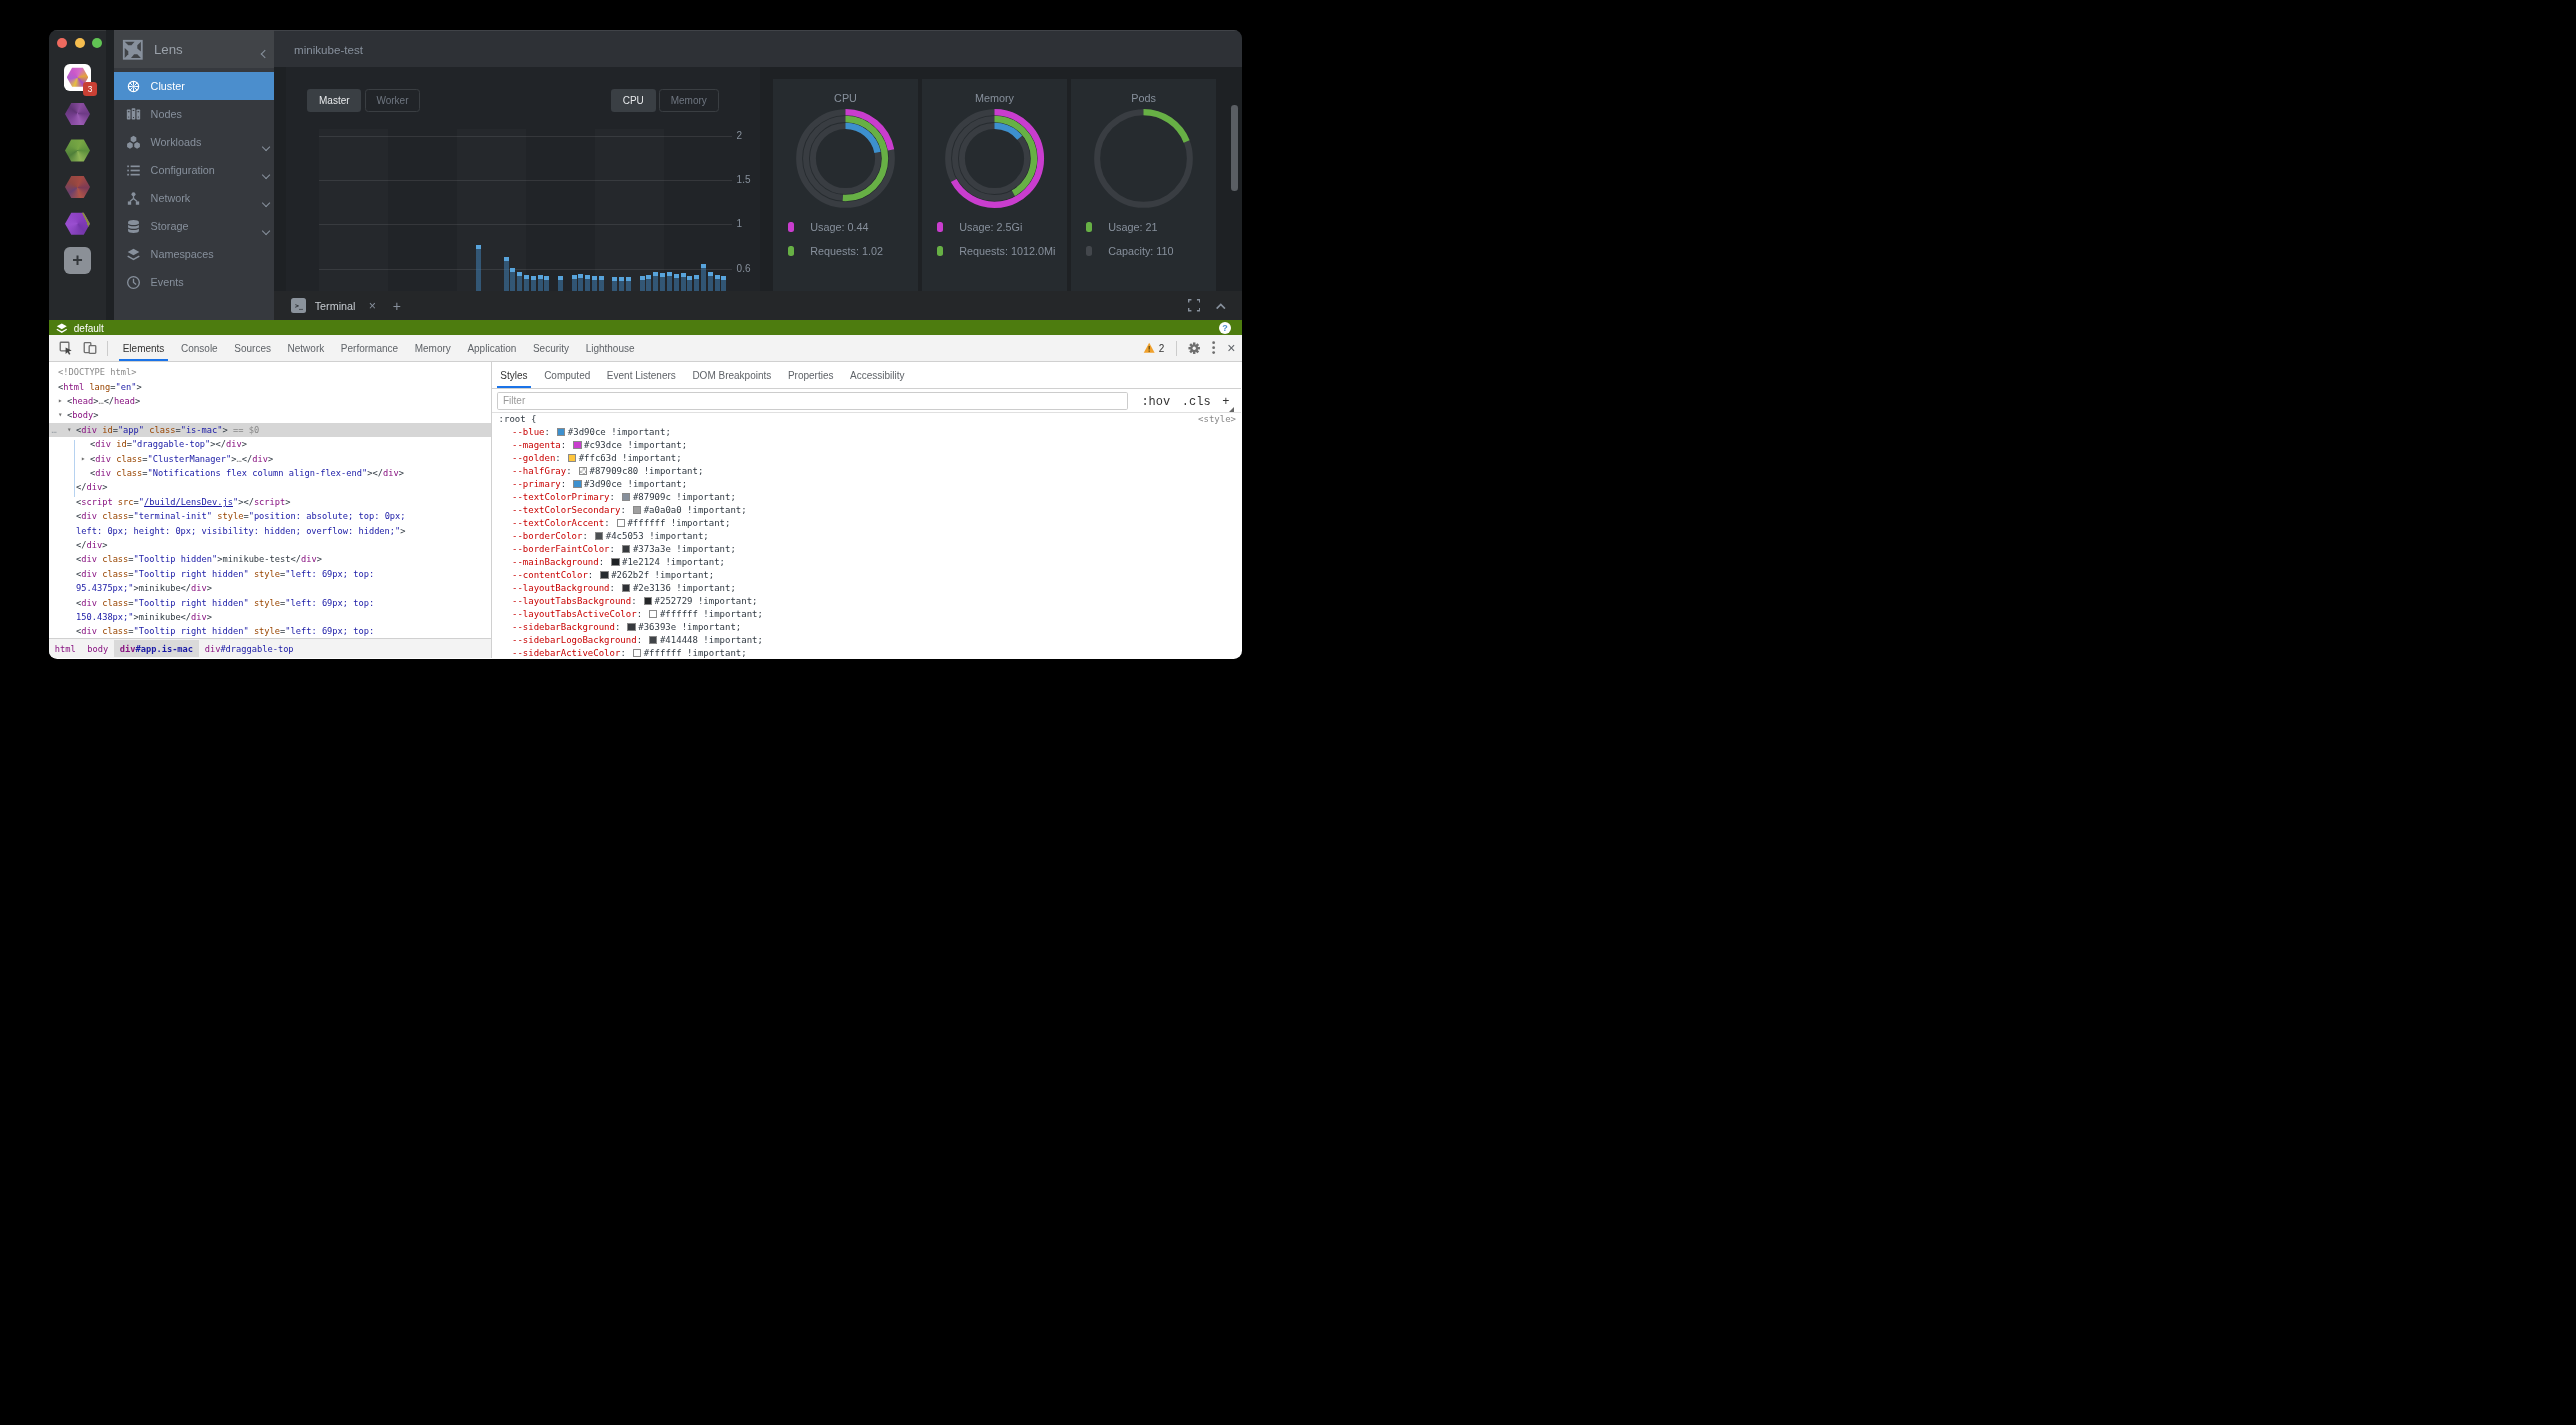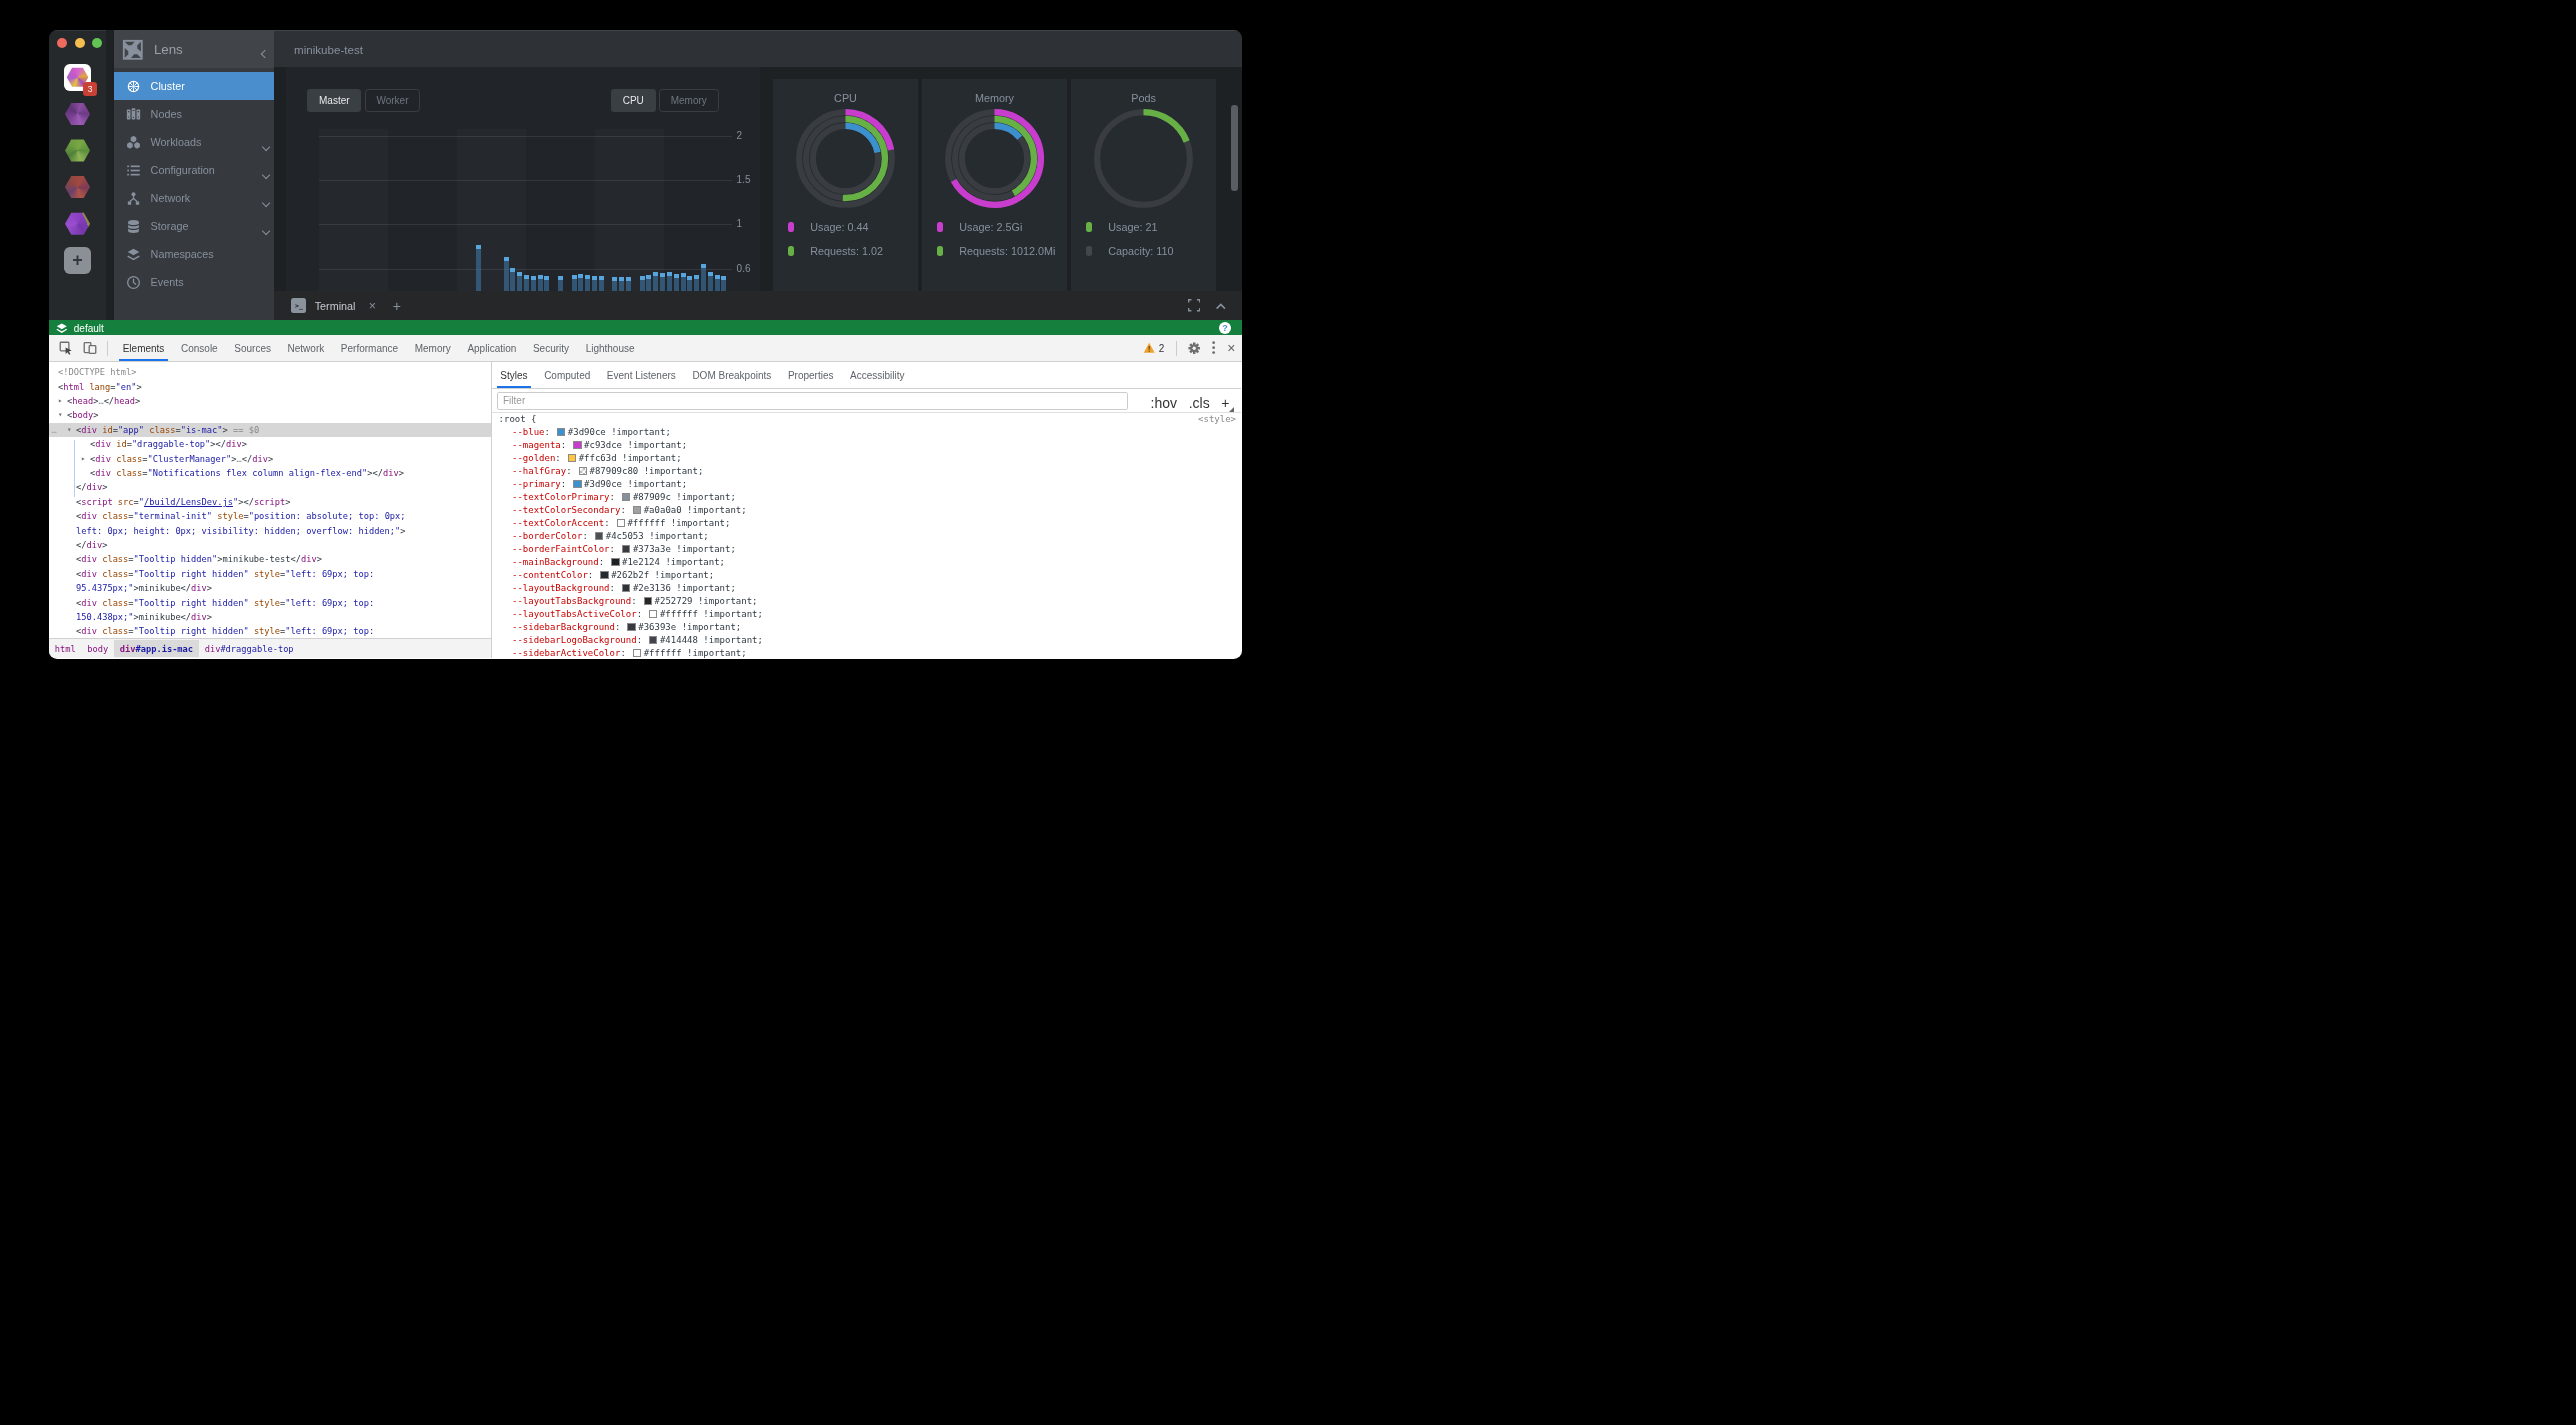--- a/index.html
+++ b/index.html
@@ -66,21 +66,21 @@
 
   
   .termbar { position:absolute; left:225px; top:261px; width:968px; height:29px; background:#252729; display:flex; align-items:center; }
   .term-icon { margin-left:17.4px; width:15px; height:15px; background:#8b939c; border-radius:2.5px; color:#23262a; font-family:"DejaVu Sans Mono",monospace; font-size:6.6px; font-weight:bold; display:flex; align-items:center; justify-content:center; }
   .term-label { margin-left:8.3px; color:#c6cbd0; font-size:10.8px; }
   .term-x { margin-left:13.3px; color:#87909c; font-size:12.4px; cursor:pointer; }
   .term-plus { margin-left:16.6px; color:#87909c; font-size:14px; cursor:pointer; }
   .term-right { position:absolute; right:15px; display:flex; gap:15px; align-items:center; }
 
   
-  .nsbar { position:absolute; left:0; top:290px; width:1193px; height:16px; background:#15803d; display:flex; align-items:center; }
+  .nsbar { position:absolute; left:0; top:290px; width:1193px; height:16px; background:#4d7c0f; display:flex; align-items:center; }
   .ns-label { margin-left:6.6px; color:#fff; font-size:10px; }
   .ns-help { position:absolute; right:10.8px; width:12.4px; height:12.4px; background:#fff; border-radius:50%; color:#4d8fcc; font-size:9px; font-weight:bold; display:flex; align-items:center; justify-content:center; cursor:pointer; }
 
   
   .devtools { position:absolute; left:0; top:305px; width:1193px; height:324px; background:#fff; }
   .dt-toolbar { position:absolute; left:0; top:0; width:100%; height:27px; background:#f3f3f3; border-bottom:0.8px solid #d0d0d0; display:flex; align-items:center; }
   .dt-icon { margin-left:10px; cursor:pointer; display:flex; }
   .dt-divider { width:0.8px; height:15px; background:#ccc; margin:0 6.6px 0 10px; }
   .dt-tabs { display:flex; height:100%; }
   .dt-tab { padding:0 8.3px; font-size:10px; color:#5f6368; display:flex; align-items:center; position:relative; cursor:pointer; }
@@ -105,21 +105,21 @@
   .crumb.sel { background:#dadada;font-weight:bold; }
 
   .styles-pane { position:absolute; left:442px; top:0; width:750px; height:100%; border-left:0.8px solid #d0d0d0; }
   .sp-tabs { position:absolute; left:0; top:0; width:100%; height:27px; border-bottom:0.8px solid #d0d0d0; display:flex; align-items:center; }
   .sp-tab { padding:0 8.3px; font-size:10px; color:#5f6368; height:100%; display:flex; align-items:center; position:relative; cursor:pointer; }
   .sp-tab.active { color:#333; }
   .sp-tab.active::after { content:""; position:absolute; left:5px; right:5px; bottom:0; height:2.5px; background:#1a73e8; }
   .filter-row { position:absolute; left:0; top:27px; width:100%; height:24px; border-bottom:0.8px solid #e0e0e0; }
   .filter-input { position:absolute; left:5px; top:3.3px; width:631px; height:17.4px; border:0.8px solid #ccc; border-radius:1.7px; font-size:10px; padding:0 5px; color:#333; background:#fff; }
   .filter-input::placeholder { color:#999; }
-  .pseudo { position:absolute; right:11.6px; top:5.8px; display:flex; gap:11.6px; font-family:Liberation Sans, sans-serif; font-size:14px; color:#333; }
+  .pseudo { position:absolute; right:11.6px; top:5.8px; display:flex; gap:11.6px; font-family:Liberation Mono, monospace; font-size:12px; color:#333; }
   .pseudo span { cursor:pointer; }
   .corner-tri { position:absolute; right:6.6px; top:18px; width:0; height:0; border-left:5px solid transparent; border-bottom:5px solid #666; }
   .props { position:absolute; left:0; top:51px; width:100%; font-family:"DejaVu Sans Mono",monospace; font-size:9px; color:#303942; }
   .sel-row { height:13.3px; line-height:13.3px; padding-left:6.6px; display:flex; justify-content:space-between; }
   .style-tag { color:#888; padding-right:5px; }
   .prop-row { height:13px; line-height:13px; padding-left:20px; white-space:nowrap; cursor:default; }
   .prop-name { color:#c80000; }
   .swatch { display:inline-block; width:8.3px; height:8.3px; border:0.8px solid #8a8a8a; margin:0 2.5px -0.8px 1.7px; }
   .swatch.checker { background-image:linear-gradient(45deg,#bbb 25%,transparent 25%,transparent 75%,#bbb 75%),linear-gradient(45deg,#bbb 25%,#fff 25%,#fff 75%,#bbb 75%); background-size:5px 5px; background-position:0 0,2.5px 2.5px; }
 </style>

